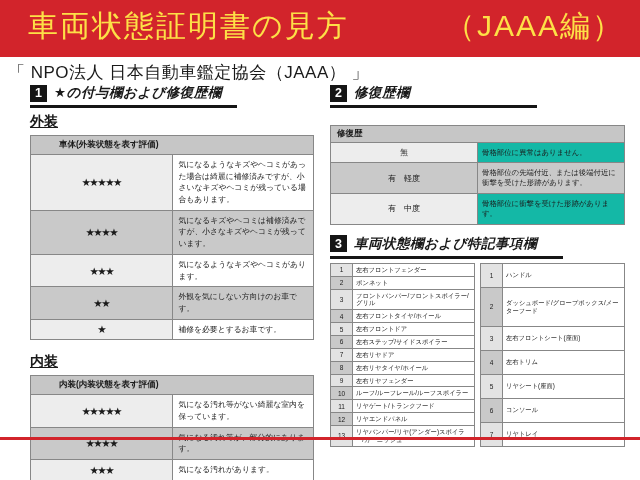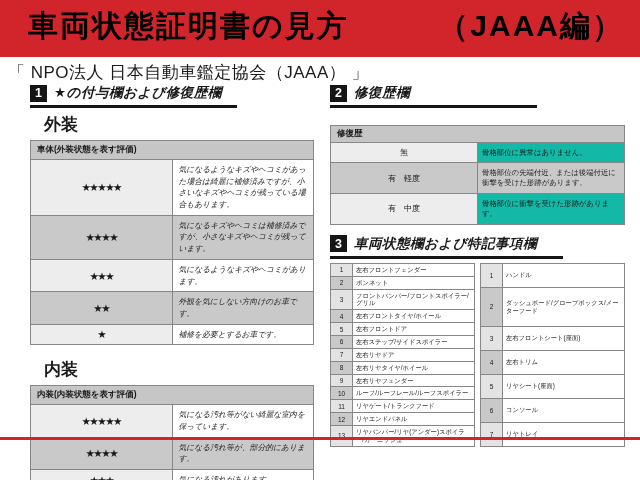--- a/index.html
+++ b/index.html
@@ -8,44 +8,44 @@
     position:relative; overflow:hidden; background:#fff;
     font-family:"Liberation Sans","DejaVu Sans",sans-serif; color:#1a1a1a;
   }
   
   .header-bar {
     position:absolute; top:0; left:0; width:640px; height:57px;
     background:var(--accent_red,#d2242b);
     display:flex; align-items:center; justify-content:space-between;
     padding:0 16px 4px 28px;
   }
-  .header-bar span { color:#000000; font-weight:bold; font-size:30px; letter-spacing:2px; white-space:nowrap; }
+  .header-bar span { color:#fde047; font-weight:normal; font-size:30px; letter-spacing:2px; white-space:nowrap; }
   .source-line { position:absolute; top:61px; left:8px; font-size:17px; color:#1a1a1a; letter-spacing:0.5px; }
   
   .col-left  { position:absolute; top:84px; left:30px;  width:284px; }
   .col-right { position:absolute; top:84px; left:330px; width:295px; }
   
   .sec-header { display:flex; align-items:center; gap:7px; border-bottom:3px solid var(--ink_black,#151515); padding-bottom:3px; }
   .sec-header.w1 { width:207px; } .sec-header.w2 { width:207px; } .sec-header.w3 { width:233px; }
   .sec-num {
     flex:0 0 17px; width:17px; height:17px; background:var(--ink_black,#151515); color:#fff;
     font-weight:bold; font-size:12.5px; display:flex; align-items:center; justify-content:center;
   }
   .sec-title { font-weight:bold; font-size:13.5px; letter-spacing:0.5px; white-space:nowrap;font-style:italic; }
-  .group-label { font-size:17px; font-weight:bold; margin:5px 14px 4px; }
+  .group-label { font-size:14px; font-weight:bold; margin:5px 0 4px;text-decoration:underline; }
   .group-label.second { margin-top:13px; }
   
   table { border-collapse:collapse; width:100%; table-layout:fixed; }
   td { border:1px solid #878787; vertical-align:middle; }
   .rating thead td {
     background:var(--cell_gray_dark,#c6c6c6); font-weight:bold; font-size:8.5px;
-    height:19px; padding-left:6px;
+    height:19px; padding-left:28px;
   }
   .rating td.stars { width:62px; text-align:center; font-size:10.5px; letter-spacing:-1.5px; background:#ededed; }
-  .rating td.desc  { font-size:7.8px; line-height:1.5; padding:4px 6px; background:#fff;font-style:italic; }
+  .rating td.desc  { font-size:7.8px; line-height:1.5; padding:4px 6px; background:#fff; }
   .rating tbody tr:nth-of-type(even) td { background:var(--cell_gray,#c9c9c9); }
   
   .repair { margin-top:17px; }
   .repair thead td { background:var(--cell_gray_dark,#c6c6c6); font-weight:bold; font-size:8.5px; height:17px; padding-left:6px; }
   .repair td.grade { width:52px; text-align:center; font-size:8px; background:#ededed; }
   .repair td.desc  { font-size:7.4px; line-height:1.4; padding:4.5px 4px; background:#14b8a6; }
   .repair tbody tr:nth-of-type(even) td { background:var(--cell_gray,#c9c9c9); }
   .sec-header.w3 { margin-top:10px; }
   
   .parts-wrap { display:flex; gap:5px; margin-top:4px; }

